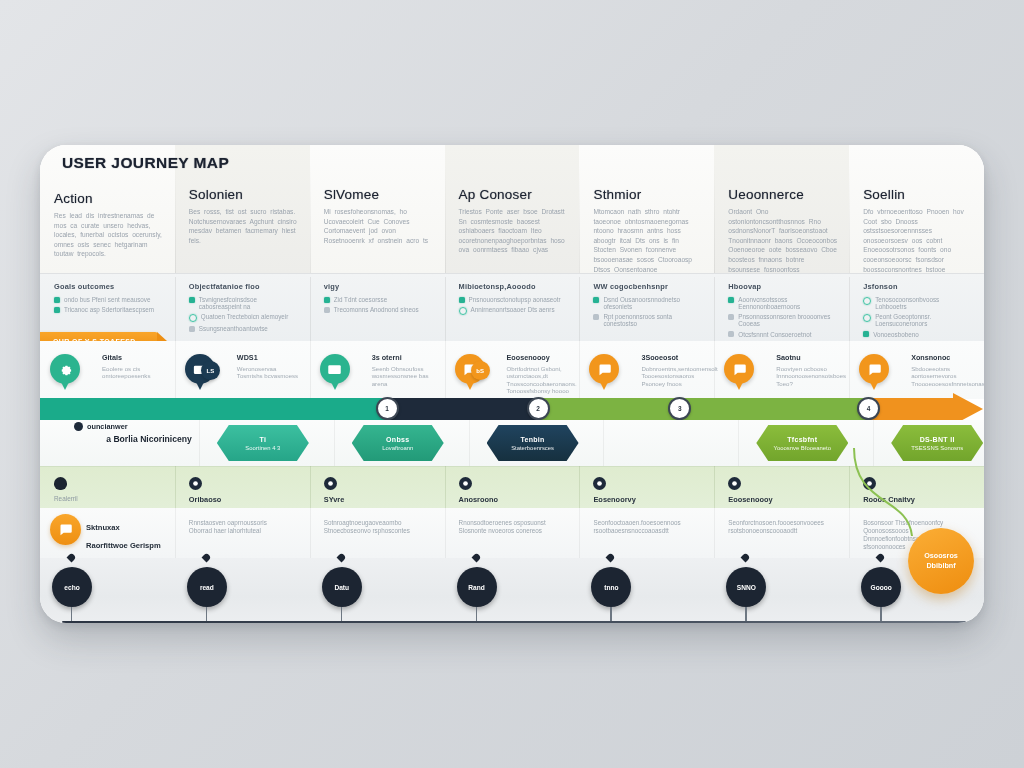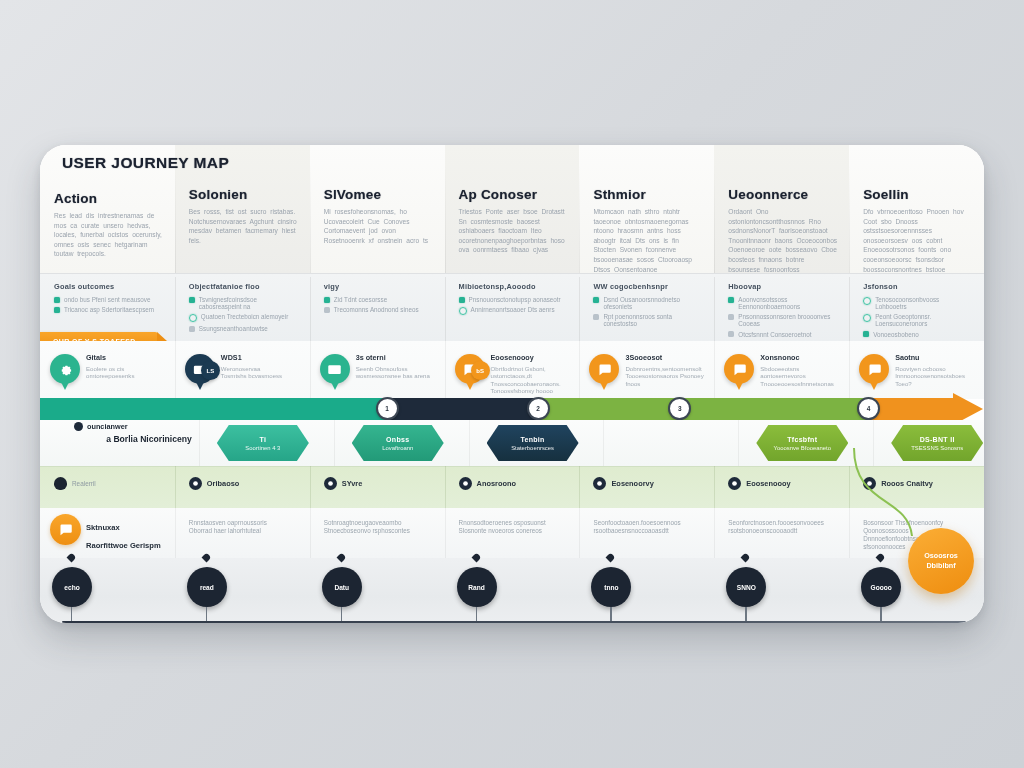--- a/index.html
+++ b/index.html
@@ -30,21 +30,21 @@
   .col{flex:1 1 0;position:relative;box-sizing:border-box;}
 
   
   .col .topfill{position:absolute;left:0;top:0;right:0;height:128px;}
   .col:nth-child(odd) .topfill{background:linear-gradient(180deg,#fcfcfb,#f6f6f3);}
   .col:nth-child(even) .topfill{background:linear-gradient(180deg,#f3f3ef,#ededea);}
   .col .vline{position:absolute;left:0;top:18px;bottom:0;width:1px;
     background:linear-gradient(180deg,rgba(0,0,0,0),rgba(0,0,0,.09) 30%,rgba(0,0,0,.07));}
   .col:first-child .vline{display:none;}
 
-  .ctitle{position:absolute;left:14px;top:42px;font-size:13.5px;font-weight:bold;
+  .ctitle{position:absolute;left:14px;top:42px;font-size:13.5px;font-weight:normal;
     color:#1b2230;letter-spacing:.2px;text-shadow:0 0 1px rgba(27,34,48,.5);
     filter:blur(.25px);white-space:nowrap;}
   .cbody{position:absolute;left:14px;top:62px;right:12px;font-size:6.6px;
     line-height:9.6px;color:#9aa3ad;filter:blur(.55px);word-spacing:2px;}
 
   
   .sub-band{position:absolute;left:0;top:128px;width:100%;height:68px;
     background:linear-gradient(180deg,#f2f4f5 0%,#eceff1 100%);
     border-top:1px solid rgba(0,0,0,.055);}
   .sub-col{flex:1 1 0;position:relative;box-sizing:border-box;padding:9px 12px 0 14px;}
@@ -79,21 +79,21 @@
   .pin-col:first-child .vline3{display:none;}
   .pin{position:absolute;left:10px;top:13px;width:30px;height:30px;border-radius:50%;
     display:flex;align-items:center;justify-content:center;
     box-shadow:0 2px 4px rgba(0,0,0,.2);}
   .pin:after{content:"";position:absolute;bottom:-6px;left:50%;margin-left:-4px;
     border-top:8px solid currentColor;border-left:4px solid transparent;border-right:4px solid transparent;}
   .pin svg{width:15px;height:15px;fill:#fff;}
   .pin-sm{position:absolute;left:26px;top:20px;width:19px;height:19px;border-radius:50%;
     display:flex;align-items:center;justify-content:center;font-size:6px;color:#fff;
     font-weight:bold;filter:blur(.3px);box-shadow:0 1.5px 3px rgba(0,0,0,.18);}
-  .pin-tx{position:absolute;left:46px;top:12px;right:8px;}
+  .pin-tx{position:absolute;left:62px;top:12px;right:8px;}
   .pin-h{font-size:7.2px;font-weight:bold;color:#2a3440;filter:blur(.45px);margin-bottom:3px;}
   .pin-b{font-size:6.1px;line-height:7.4px;color:#a2abb4;filter:blur(.5px);}
 
   
   #arrow{position:absolute;left:0;top:253px;width:100%;height:22px;}
   .seg{position:absolute;top:0;height:22px;}
   #arrow-head{position:absolute;top:-5px;width:0;height:0;
     border-left:30px solid #f0921e;border-top:16px solid transparent;border-bottom:16px solid transparent;}
   .node{position:absolute;top:-1px;width:19px;height:19px;border-radius:50%;
     background:#fff;border:2.2px solid #3c4653;display:flex;align-items:center;
@@ -118,21 +118,21 @@
   .note-h .ci{width:9px;height:9px;border-radius:50%;background:#1e2a3a;flex:none;}
   .note-s{font-size:8.6px;font-weight:bold;color:#1b2430;filter:blur(.5px);margin-top:3px;text-align:center;}
 
   
   .green-band{position:absolute;left:0;top:321px;width:100%;height:42px;
     background:linear-gradient(180deg,#dfeccf 0%,#e3efd8 100%);
     border-top:1px solid rgba(120,150,90,.16);}
   .gcol{flex:1 1 0;position:relative;box-sizing:border-box;padding:11px 10px 0 14px;}
   .gcol .vline5{position:absolute;left:0;top:0;bottom:0;width:1px;background:rgba(110,140,85,.18);}
   .gcol:first-child .vline5{display:none;}
-  .g-row{display:flex;align-items:center;gap:5px;}
+  .g-row{display:flex;align-items:flex-start;gap:5px;flex-direction:column;}
   .g-ic{width:13px;height:13px;border-radius:50%;background:#1e2a3a;flex:none;
     display:flex;align-items:center;justify-content:center;}
   .g-ic svg{width:7px;height:7px;fill:#fff;}
   .g-ic.plain{background:#1b2430;border-radius:50% 50% 45% 45%;}
   .g-lb{font-size:7.4px;font-weight:bold;color:#29333f;filter:blur(.45px);}
   .g-lb.light{font-weight:normal;color:#8e9aa2;font-size:6.4px;}
 
   
   .det-band{position:absolute;left:0;top:363px;width:100%;height:50px;
     background:linear-gradient(180deg,#fafbfb,#f3f5f6);}
@@ -388,34 +388,34 @@
         </div>
       </div>
       <div class="pin-col">
         <div class="vline3"></div>
         <div class="pin" style="background:#f2961c;color:#f2961c">
           <svg viewBox="0 0 24 24">
             <path d="M4 4h16a2 2 0 012 2v9a2 2 0 01-2 2H9l-5 4V6a2 2 0 012-2z"></path>
           </svg>
         </div>
         <div class="pin-tx">
-          <div class="pin-h">Xonsnonoc</div>
-          <div class="pin-b">Sbdooeeotsns aontosernevoros<br>Tnoooeooesosfnnnetsonas</div>
+          <div class="pin-h">Saotnu</div>
+          <div class="pin-b">Roovtyen ocbooso<br>Innnoonoosenonsotsboes Toeo?</div>
         </div>
       </div>
       <div class="pin-col">
         <div class="vline3"></div>
         <div class="pin" style="background:#f2961c;color:#f2961c">
           <svg viewBox="0 0 24 24">
             <path d="M4 4h16a2 2 0 012 2v9a2 2 0 01-2 2H9l-5 4V6a2 2 0 012-2z"></path>
           </svg>
         </div>
         <div class="pin-tx">
-          <div class="pin-h">Saotnu</div>
-          <div class="pin-b">Roovtyen ocbooso<br>Innnoonoosenonsotsboes Toeo?</div>
+          <div class="pin-h">Xonsnonoc</div>
+          <div class="pin-b">Sbdooeeotsns aontosernevoros<br>Tnoooeooesosfnnnetsonas</div>
         </div>
       </div>
     </div>
 
   <div id="arrow">
       <div class="seg" style="left: 0px; width: 344.56px; background: rgb(26, 171, 138);"></div>
       <div class="seg" style="left: 344.56px; width: 151.04px; background: rgb(30, 42, 58);"></div>
       <div class="seg" style="left: 495.6px; width: 330.4px; background: rgb(124, 179, 66);"></div>
       <div class="seg" style="left: 826px; width: 88px; background: rgb(240, 146, 30);"></div>
       <div id="arrow-head" style="left: 913px;"></div>

